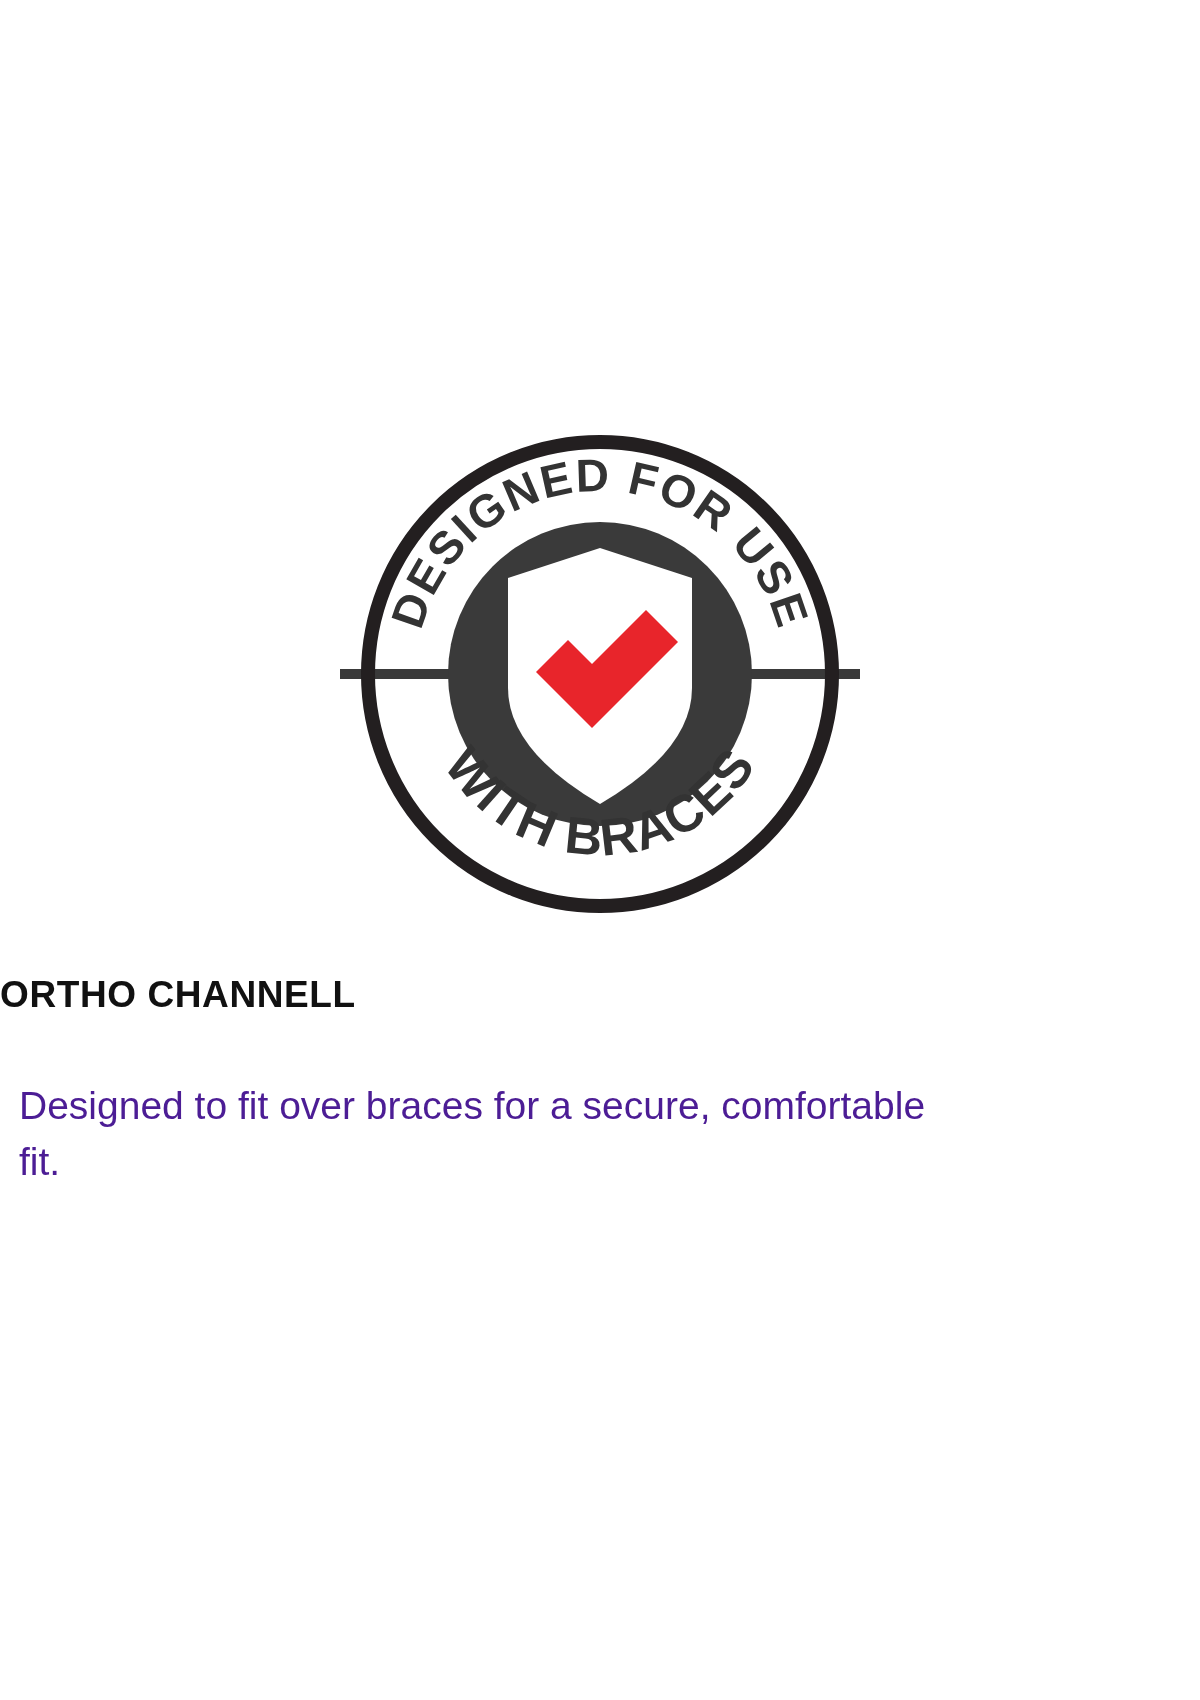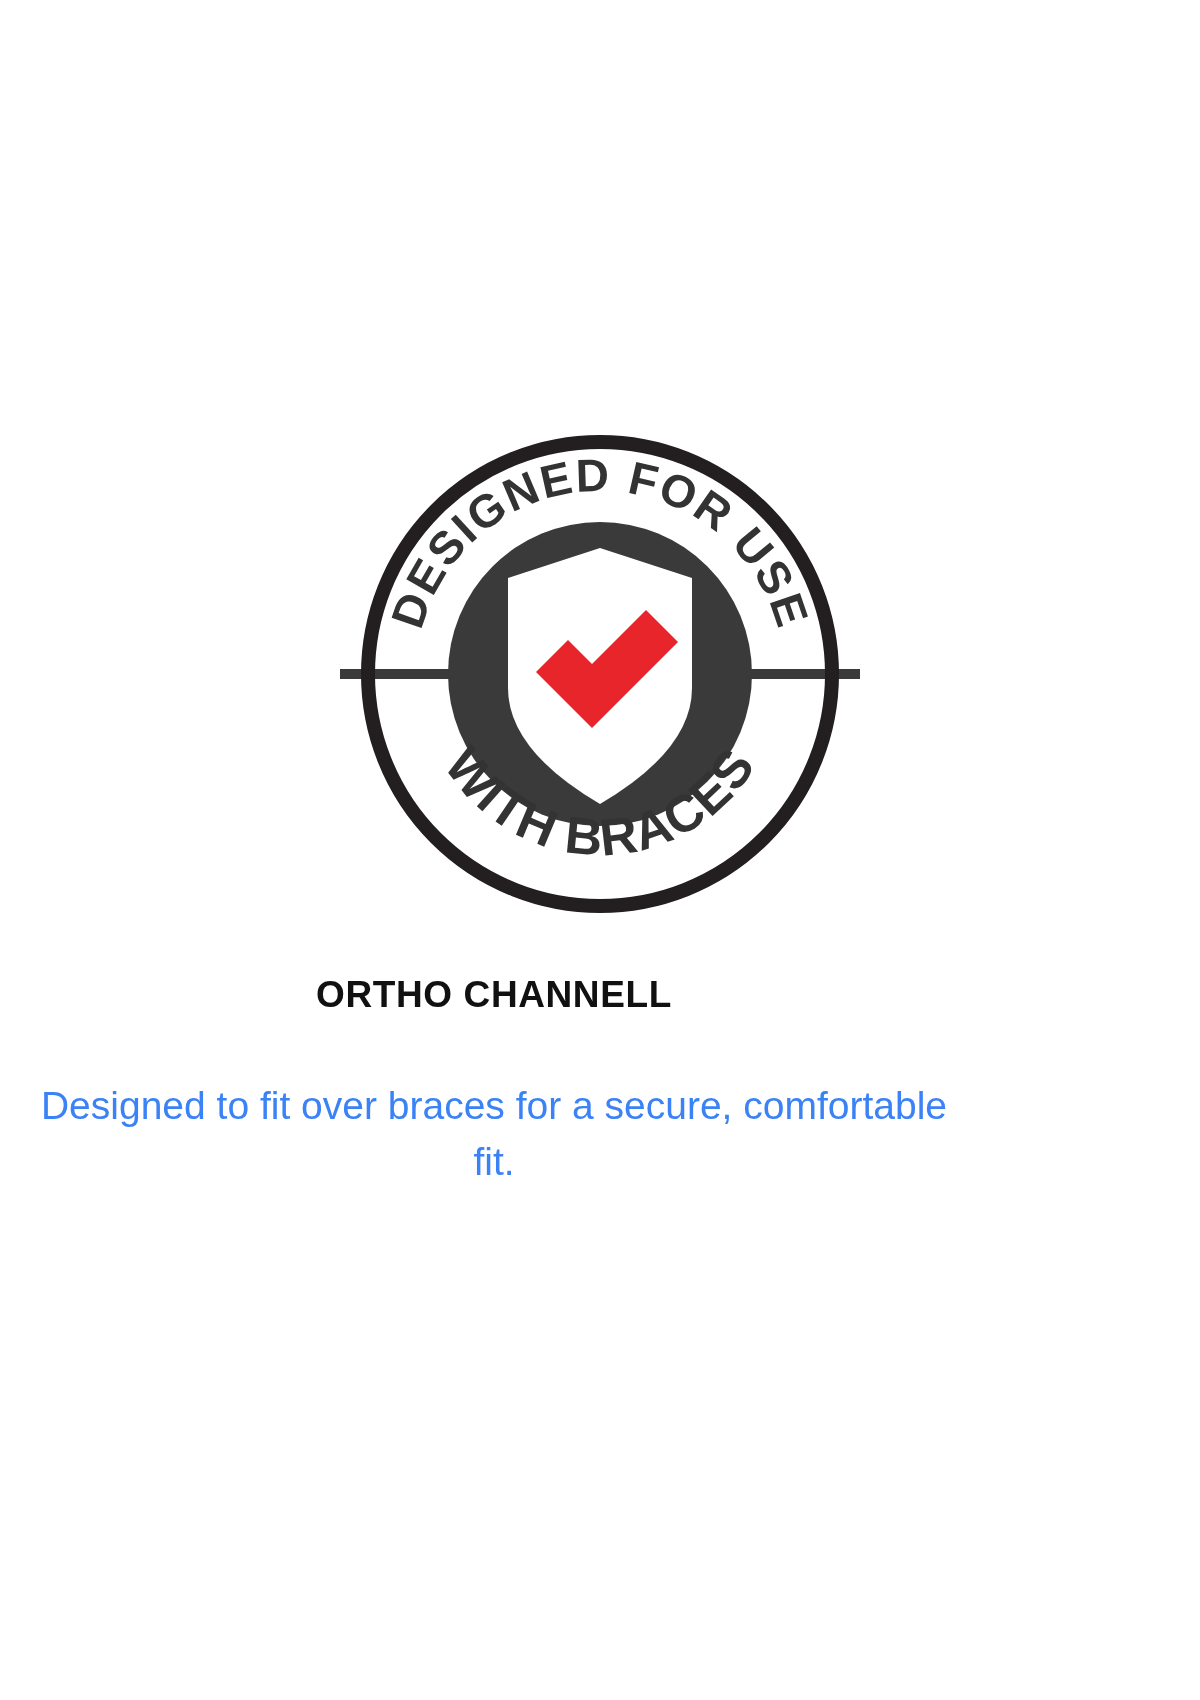--- a/index.html
+++ b/index.html
@@ -33,43 +33,42 @@
 
   .badge-svg {
     display: block;
     width: 520px;
     height: 510px;
   }
 
   
   .text-block {
     position: absolute;
-    left: 10px;
+    left: 0;
     top: 975px;
     width: 968px;
-    text-align: center;
   }
 
   .feature-title {
     font-family: "Liberation Sans", sans-serif;
     font-size: 37px;
     font-weight: bold;
     letter-spacing: 0.6px;
     color: #111111;
     line-height: 1.1;
   }
 
   .feature-desc {
     margin: 0 auto;
     padding-top: 62px;
     width: 930px;
     font-family: "Liberation Sans", sans-serif;
     font-size: 39px;
     font-weight: 400;
-    color: #3b82f6;
+    color: #4c1d95;
     line-height: 1.45;
   }
 </style>
 </head>
 <body>
 
 <div class="page">
 
   <div class="badge-wrap">
     <svg class="badge-svg" viewBox="0 0 520 510" aria-hidden="true">

